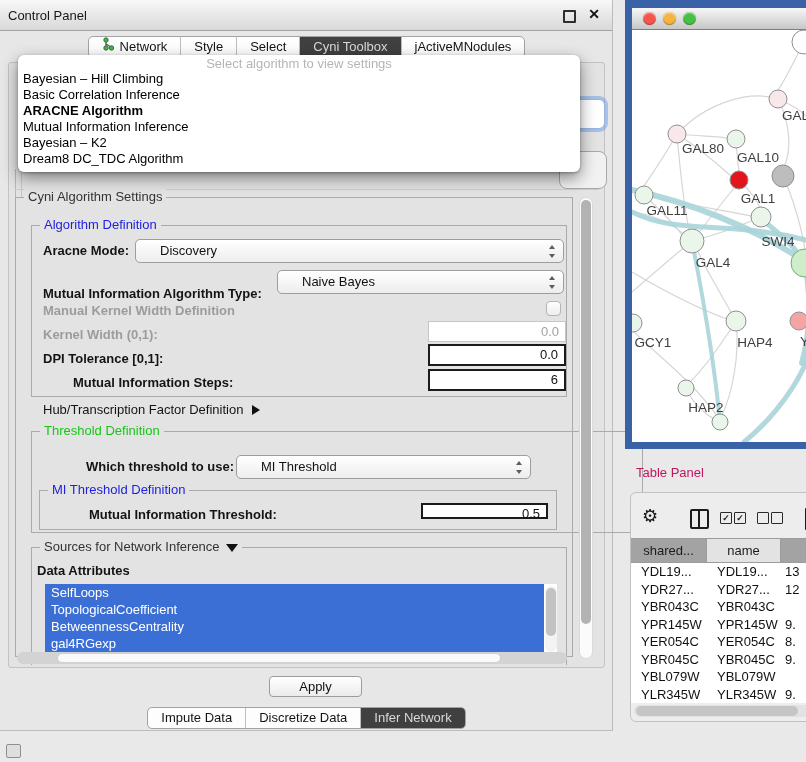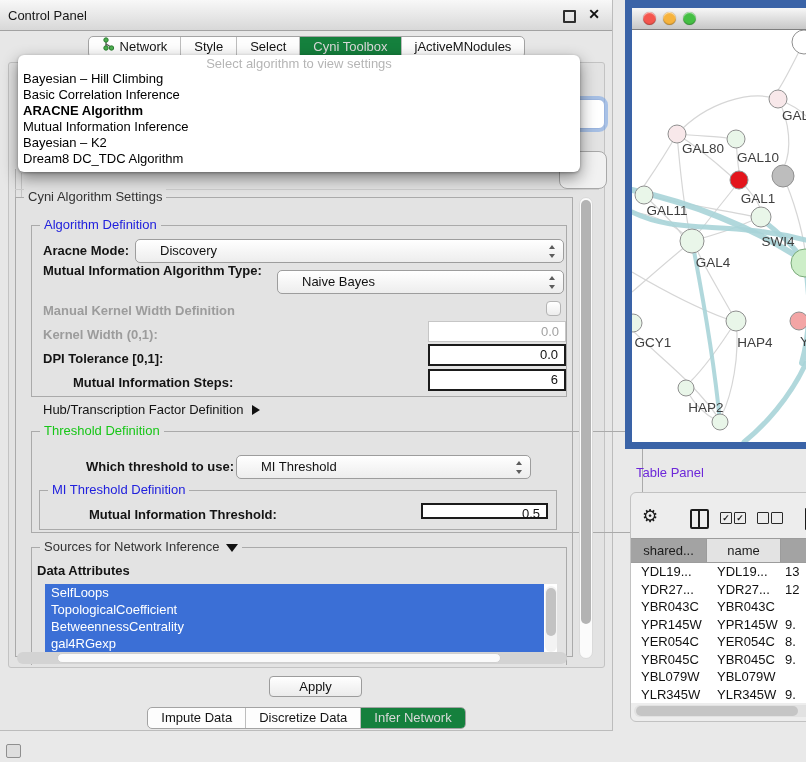--- a/index.html
+++ b/index.html
@@ -14,21 +14,21 @@
   .cp-titlebar{height:30px;background:linear-gradient(#f8f8f8,#d8d8d8);border-bottom:1px solid #a2a2a2;position:relative;}
   .cp-title{position:absolute;left:8px;top:8px;font-size:13px;color:#161616;}
   .cp-float{position:absolute;right:36px;top:10px;width:9px;height:9px;border:2px solid #2e2e2e;border-radius:1px;}
   .cp-close{position:absolute;right:12px;top:7px;font-size:14px;font-weight:bold;color:#111;line-height:14px;}
   
   .tabbar{position:absolute;left:0;width:613px;display:flex;justify-content:center;}
   .tabbar.top{top:36px;}
   .seg{display:inline-flex;border:1px solid #a3a3a3;border-radius:5px;overflow:hidden;background:#fdfdfd;height:22px;box-sizing:border-box;}
   .seg-item{font-size:13px;color:#141414;padding:0 13px;line-height:20px;border-left:1px solid #bdbdbd;display:flex;align-items:center;gap:5px;white-space:nowrap;}
   .seg-item:first-child{border-left:none;}
-  .seg-item.sel{background:#15803d;color:#d9d9d9;}
+  .seg-item.sel{background:#404040;color:#d9d9d9;}
   
   .viewport{position:absolute;left:8px;top:62px;width:597px;height:606px;background:#e3e3e3;
             border:1px solid #c3c3c3;border-radius:3px;box-sizing:border-box;}
   .sliver-line{position:absolute;left:6px;top:106px;width:1px;height:28px;background:#b7b7b7;}
   .sliver-line2{position:absolute;left:12px;top:110px;width:1px;height:24px;background:#c4c4c4;}
   .hidden-hline{position:absolute;left:6px;top:126px;width:584px;height:1px;background:#cdcdcd;}
   .combo-sliver1{position:absolute;left:552px;top:36px;width:42px;height:28px;background:#fff;
                  border:1px solid #9ab4de;border-radius:6px;box-shadow:0 0 0 3px rgba(116,163,229,.55);}
   .combo-sliver2{position:absolute;left:550px;top:88px;width:46px;height:36px;background:#f1f1f1;
                  border:1px solid #a8a8a8;border-radius:8px;}
@@ -75,21 +75,21 @@
              border:1px solid #9c9c9c;border-radius:4px;font-size:13px;color:#111;text-align:center;line-height:19px;box-sizing:border-box;}
   .tabbar.bottom{top:707px;}
   .dock-icon{position:absolute;left:6px;top:744px;width:13px;height:12px;border:1px solid #8f8f8f;border-radius:2px;background:#dedede;}
   
   .netwin{position:absolute;left:625px;top:0;width:190px;height:449px;box-sizing:border-box;padding:8px 0 7px 7px;}
   .net-titlebar{height:22px;background:linear-gradient(#f7f7f7,#c7c7c7);border-bottom:1px solid #7e7e7e;
                 display:flex;align-items:center;padding-left:11px;gap:7px;box-sizing:border-box;}
   .light{width:13px;height:13px;border-radius:50%;box-shadow:inset 0 1px 1px rgba(255,255,255,.7),inset 0 -1px 1px rgba(0,0,0,.25),0 0 1px rgba(0,0,0,.4);}
   .net-canvas{position:relative;height:412px;background:#fff;overflow:hidden;}
   
-  .tp-title{position:absolute;left:636px;top:465px;font-size:13px;color:#6d28d9;}
+  .tp-title{position:absolute;left:636px;top:465px;font-size:13px;color:#be185d;}
   .tpanel{position:absolute;left:630px;top:492px;width:192px;height:230px;background:#ededed;
           border:1px solid #c2c2c2;border-radius:6px;box-sizing:border-box;overflow:hidden;}
   .tp-toolbar{position:absolute;left:11px;top:16px;width:180px;height:20px;}
   .gear{position:absolute;left:0;top:-3px;font-size:18px;color:#1b1b1b;line-height:20px;}
   .cols-icon{position:absolute;left:48px;top:0;width:15px;height:16px;border:2px solid #1b1b1b;border-radius:2px;}
   .cols-icon:after{content:"";position:absolute;left:6px;top:0;width:2px;height:16px;background:#1b1b1b;}
   .cb{position:absolute;top:3px;width:10px;height:10px;border:1.5px solid #2a2a2a;border-radius:1px;font-size:9px;line-height:10px;text-align:center;color:#1a1a1a;font-weight:bold;}
   .doc-icon{position:absolute;left:163px;top:-1px;width:16px;height:18px;border:2px solid #1b1b1b;border-radius:1px;background:#fff;}
   .tp-table{position:absolute;left:0;top:45px;width:192px;}
   .tp-hrow{display:flex;height:25px;border-top:1px solid #9c9c9c;border-bottom:1px solid #9c9c9c;box-sizing:border-box;}
@@ -154,21 +154,21 @@
       <span class="grp-title t-blue">Algorithm Definition</span>
     </div>
     <span class="lbl b" style="left:34px;top:180px;">Aracne Mode:</span>
     <div class="combo" style="left:126px;top:176px;width:429px;">
       <span>Discovery</span>
       <span class="arrows">
           <span class="arr-up"></span>
           <span class="arr-dn"></span>
         </span>
     </div>
-    <span class="lbl b" style="left:34px;top:200px;">Mutual Information Algorithm Type:</span>
+    <span class="lbl b" style="left:34px;top:223px;">Mutual Information Algorithm Type:</span>
     <div class="combo" style="left:268px;top:207px;width:287px;">
       <span>Naive Bayes</span>
       <span class="arrows">
           <span class="arr-up"></span>
           <span class="arr-dn"></span>
         </span>
     </div>
     <span class="lbl dis" style="left:34px;top:240px;">Manual Kernel Width Definition</span>
     <span class="checkbox" style="left:537px;top:238px;"></span>
     <span class="lbl dis" style="left:34px;top:264px;">Kernel Width (0,1):</span>

